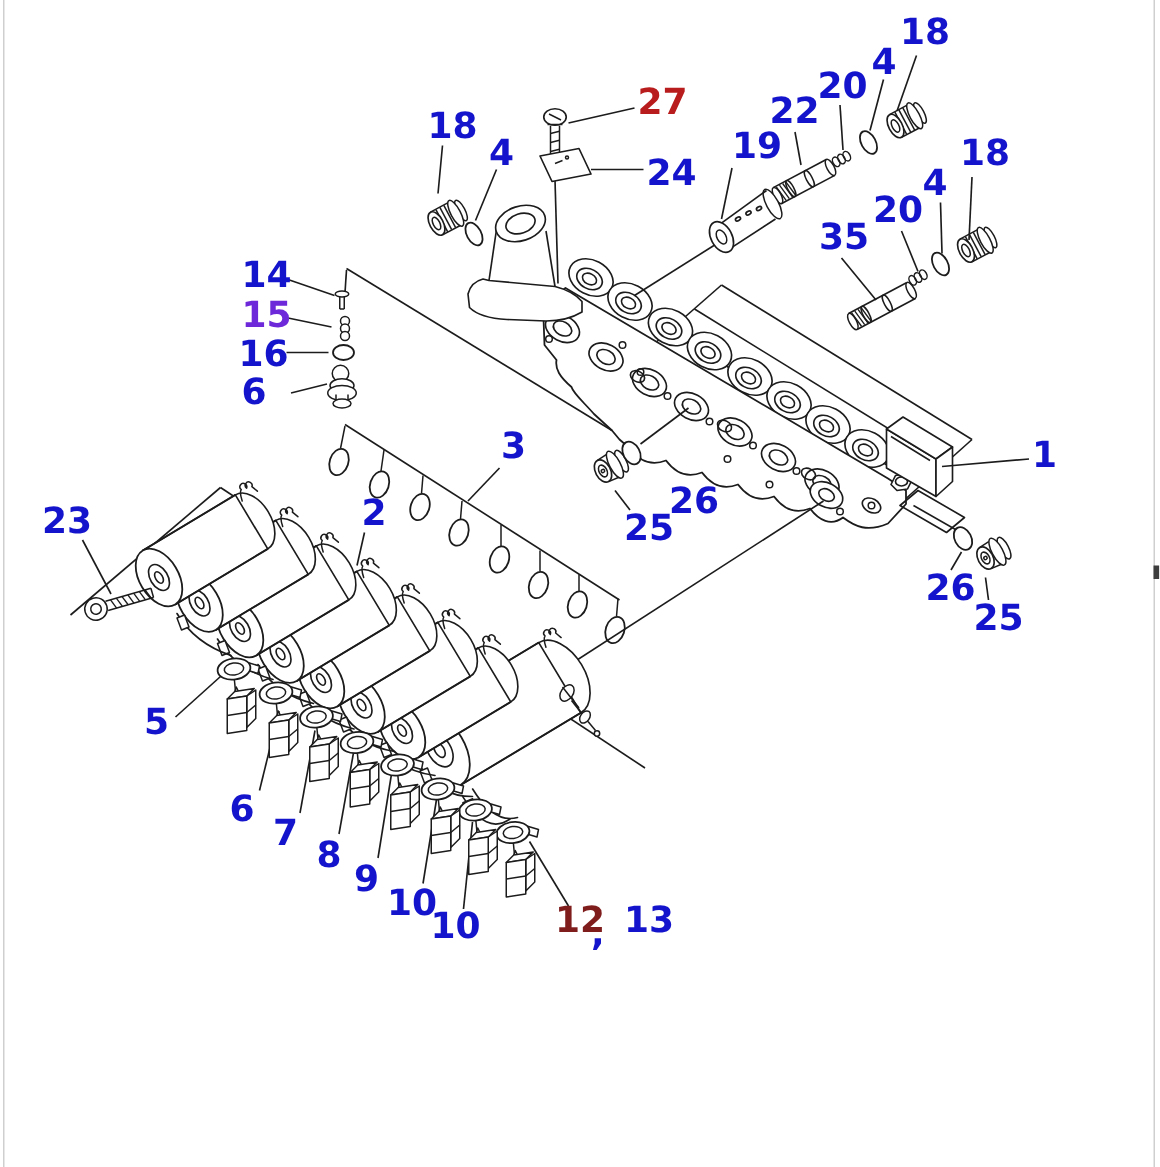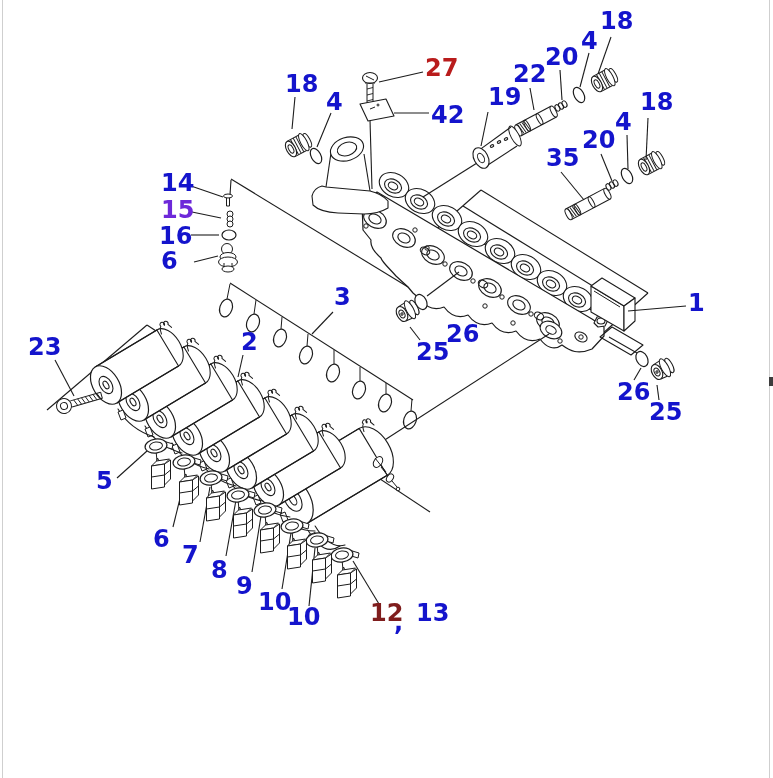--- a/index.html
+++ b/index.html
@@ -520,21 +520,21 @@
           <ellipse cx="0" cy="0" rx="2.6" ry="4.2" fill="none" stroke="#1c1c1c" stroke-width="1" transform="rotate(0 0 0)"></ellipse>
           <circle cx="0" cy="0" r="1.1" fill="none" stroke="#1c1c1c" stroke-width="1"></circle>
         </g>
         <ellipse cx="642" cy="359" rx="5.5" ry="8" fill="#ffffff" stroke="#1c1c1c" stroke-width="1.2" transform="rotate(-28 642 359)"></ellipse>
       </g>
     </svg>
   <div id="callouts">
       <span class="callout" style="left: 285px; top: 72px; color: rgb(20, 20, 204);">18</span>
       <span class="callout" style="left: 326px; top: 90px; color: rgb(20, 20, 204);">4</span>
       <span class="callout" style="left: 425px; top: 56px; color: #b91c1c;">27</span>
-      <span class="callout" style="left: 431px; top: 103px; color: rgb(20, 20, 204);">42</span>
+      <span class="callout" style="left: 431px; top: 103px; color: rgb(20, 20, 204);">24</span>
       <span class="callout" style="left: 476px; top: 85px; color: rgb(20, 20, 204); margin-left: 12px;">19</span>
       <span class="callout" style="left: 513px; top: 62px; color: rgb(20, 20, 204); text-align: right;">22</span>
       <span class="callout" style="left: 545px; top: 45px; color: rgb(20, 20, 204);">20</span>
       <span class="callout" style="left: 581px; top: 29px; color: rgb(20, 20, 204);">4</span>
       <span class="callout" style="left: 600px; top: 9px; color: rgb(20, 20, 204);">18</span>
       <span class="callout" style="left: 546px; top: 146px; color: rgb(20, 20, 204);">35</span>
       <span class="callout" style="left: 582px; top: 128px; color: rgb(20, 20, 204);">20</span>
       <span class="callout" style="left: 615px; top: 110px; color: rgb(20, 20, 204);">4</span>
       <span class="callout" style="left: 640px; top: 90px; color: rgb(20, 20, 204);">18</span>
       <span class="callout" style="left: 161px; top: 171px; color: rgb(20, 20, 204); text-align: right;">14</span>

